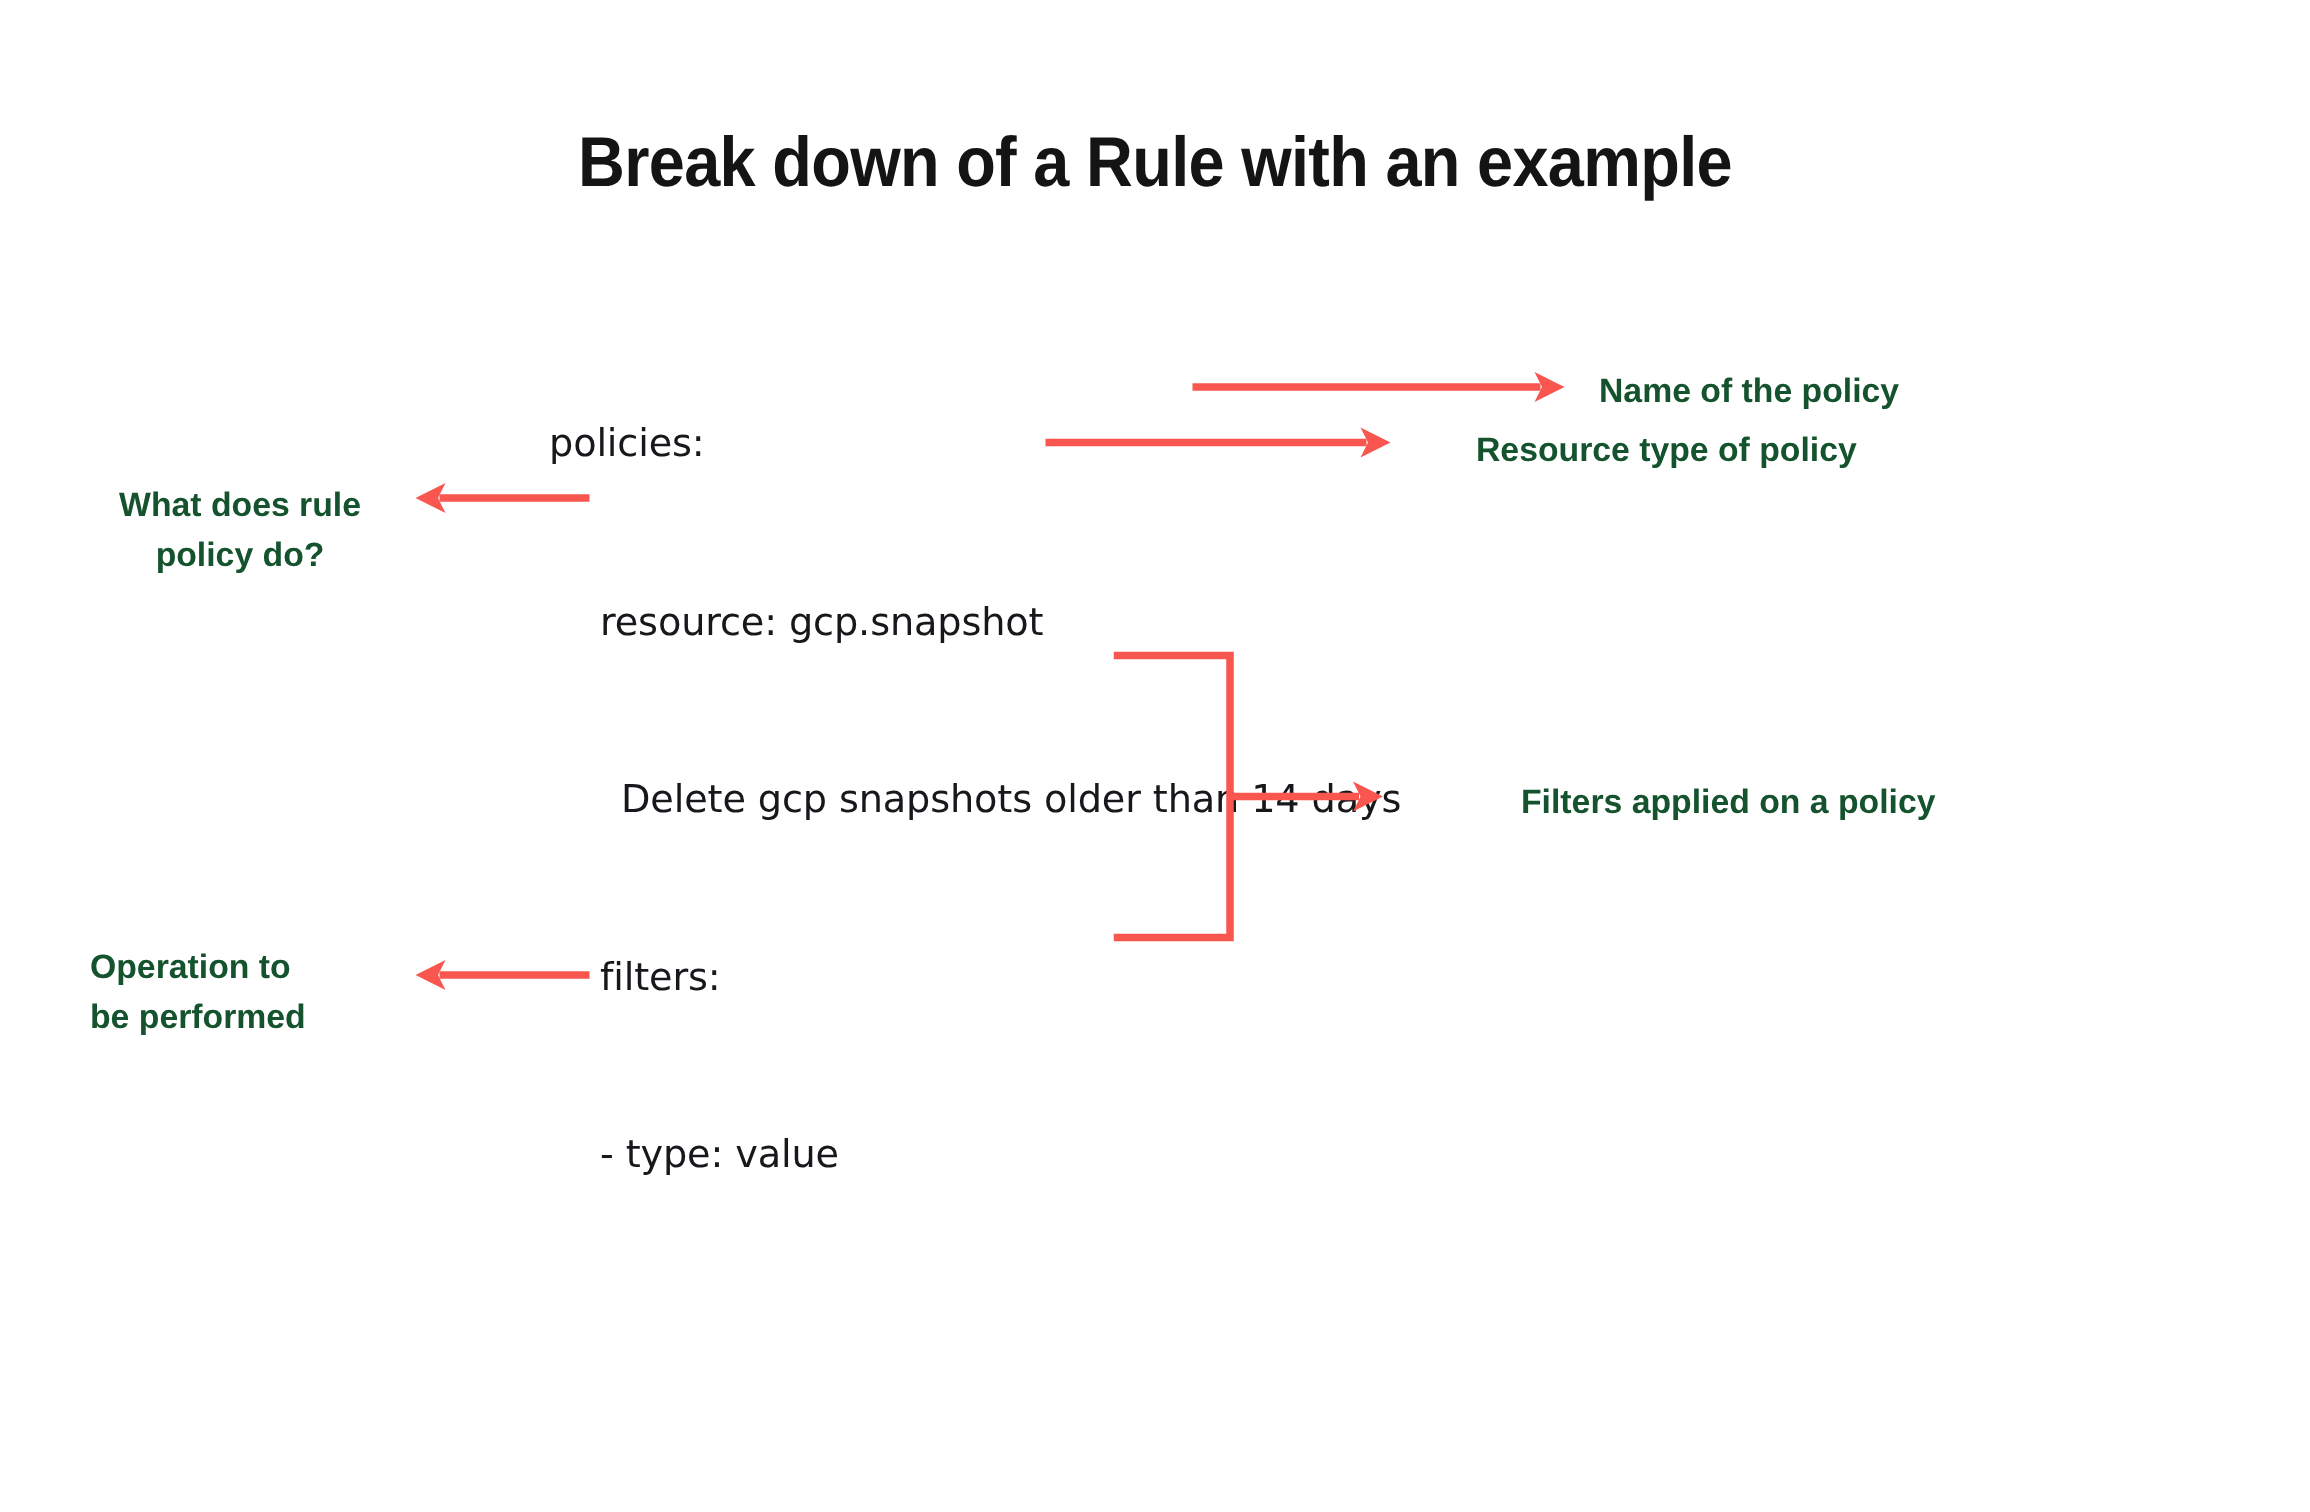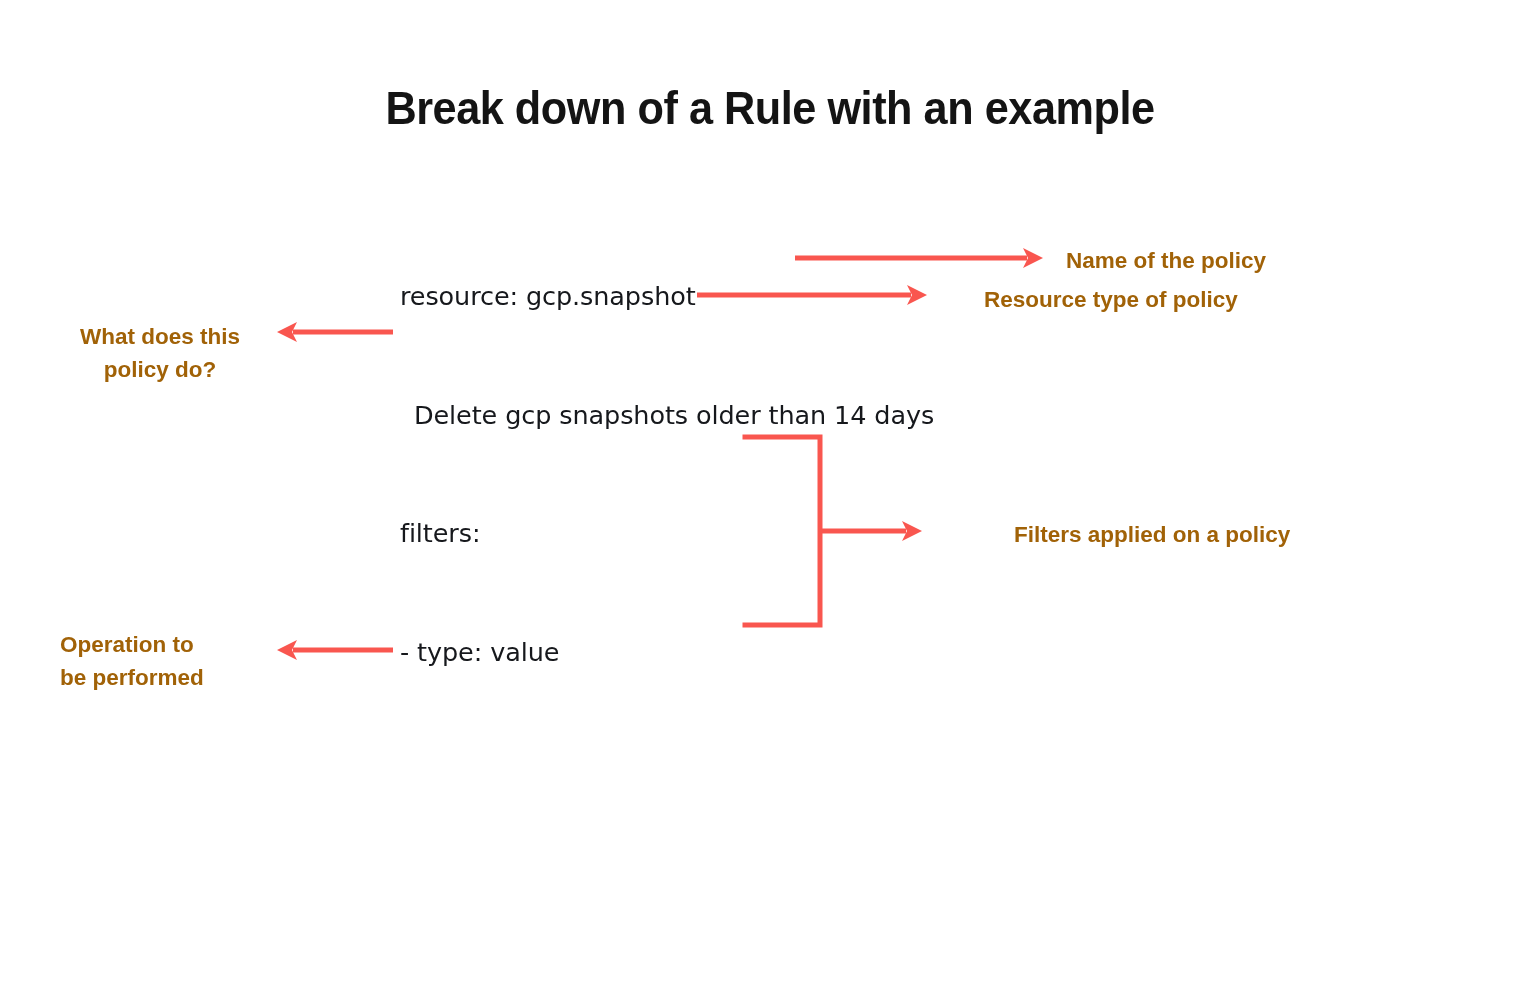--- a/index.html
+++ b/index.html
@@ -69,21 +69,21 @@
     white-space: nowrap;
   }
 
   
   .anno {
     position: absolute;
     font-family: "Liberation Sans", sans-serif;
     font-weight: bold;
     font-size: 22.5px;
     line-height: 33px;
-    color: #a16207;
+    color: #14532d;
     white-space: pre-line;
   }
   #anno-name     { left: 1066px; top: 244px; }
   #anno-resource { left: 984px;  top: 283px; }
   #anno-filters  { left: 1014px;  top: 518px; }
   #anno-desc     { left: 60px;   top: 320px; width: 200px; text-align: center; }
   #anno-action   { left: 60px;   top: 628px; width: 200px; text-align: left; }
 
   
   .conn { position: absolute; overflow: visible; }
@@ -94,20 +94,21 @@
   #conn-filters  { left: 740px;  top: 430px;  width: 186px; height: 202px; }
 </style>
 </head>
 <body>
 
 <div id="slide">
 
   <div id="title">Break down of a Rule with an example</div>
 
   <div id="yaml">
+    <span class="ln i0">policies:</span>
     <span class="ln i2">resource: gcp.snapshot</span>
     <span class="ln i3">Delete gcp snapshots older than 14 days</span>
     <span class="ln i2">filters:</span>
     <span class="ln i2">- type: value</span>
     
     
     
     
     
     
@@ -138,20 +139,20 @@
     <line x1="80" y1="101" x2="166" y2="101" stroke="#f9564f" stroke-width="5"></line>
     <path d="M162 91 L182 101 L162 111 L167 101 Z" fill="#f9564f"></path>
   </svg>
 
   <div class="anno" id="anno-name">Name of the policy</div>
 
   <div class="anno" id="anno-resource">Resource type of policy</div>
 
   <div class="anno" id="anno-filters">Filters applied on a policy</div>
 
-  <div class="anno" id="anno-desc">What does this
+  <div class="anno" id="anno-desc">What does rule
 policy do?</div>
 
   <div class="anno" id="anno-action">Operation to
 be performed</div>
 
 
 </div>
 
 </body></html>

